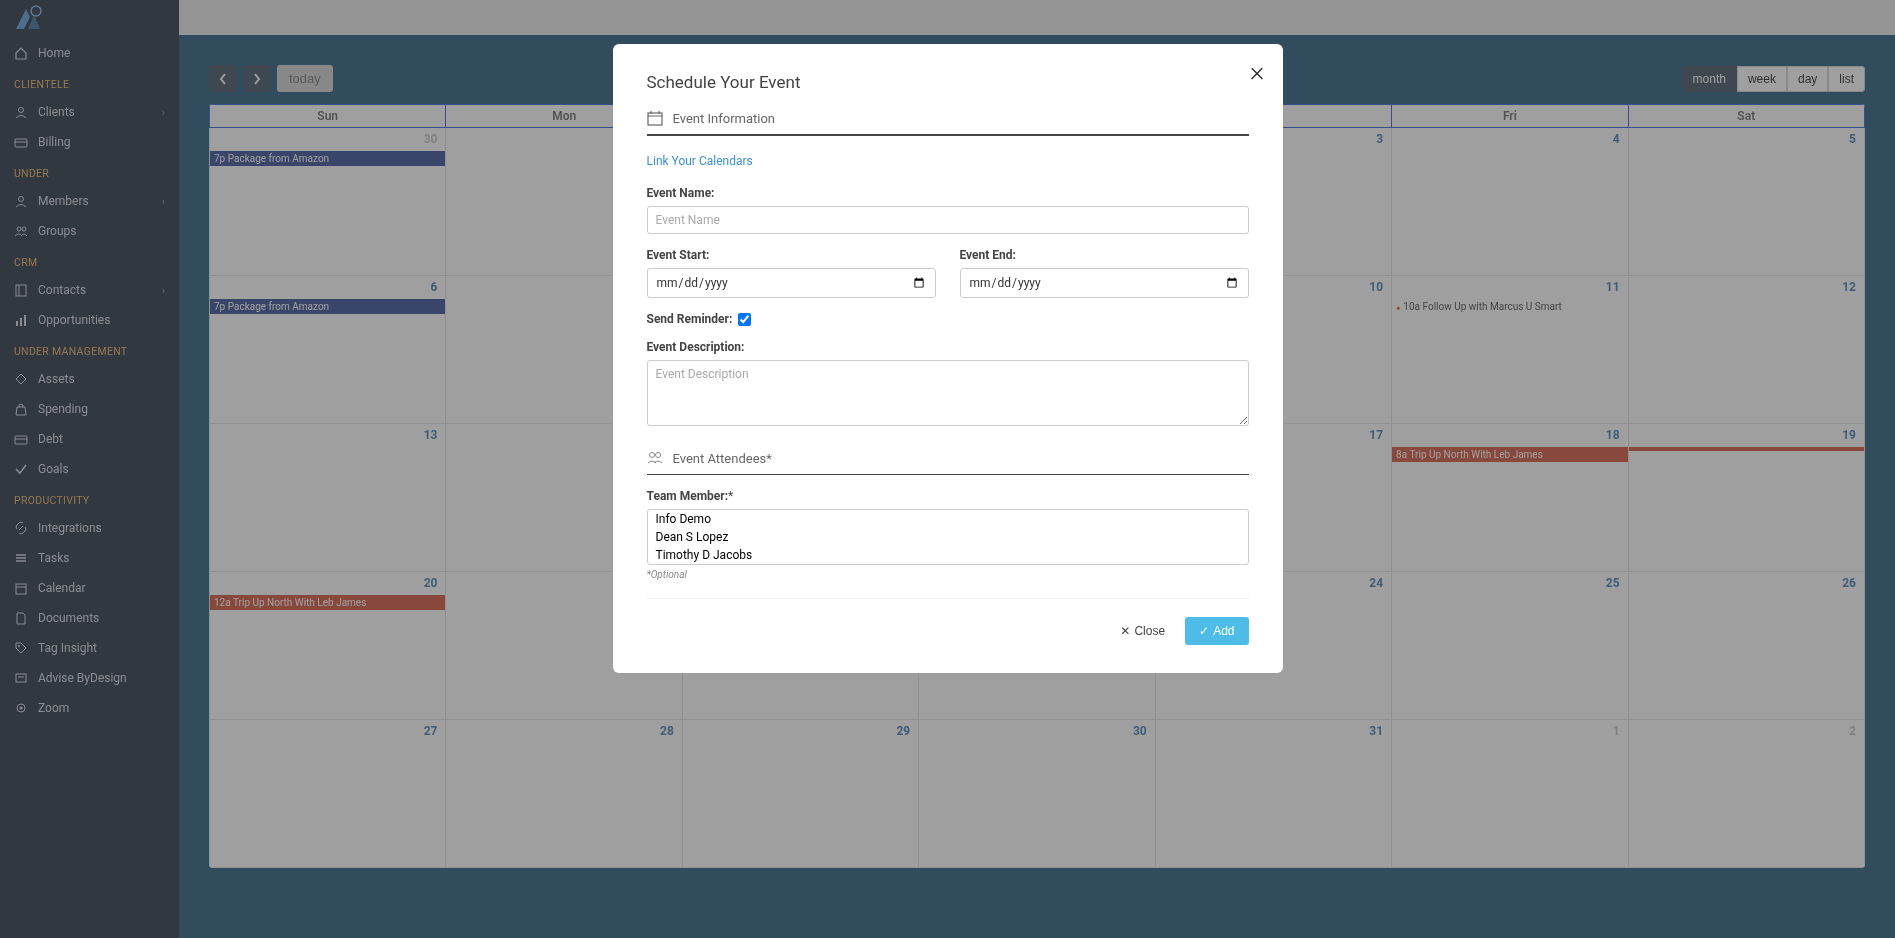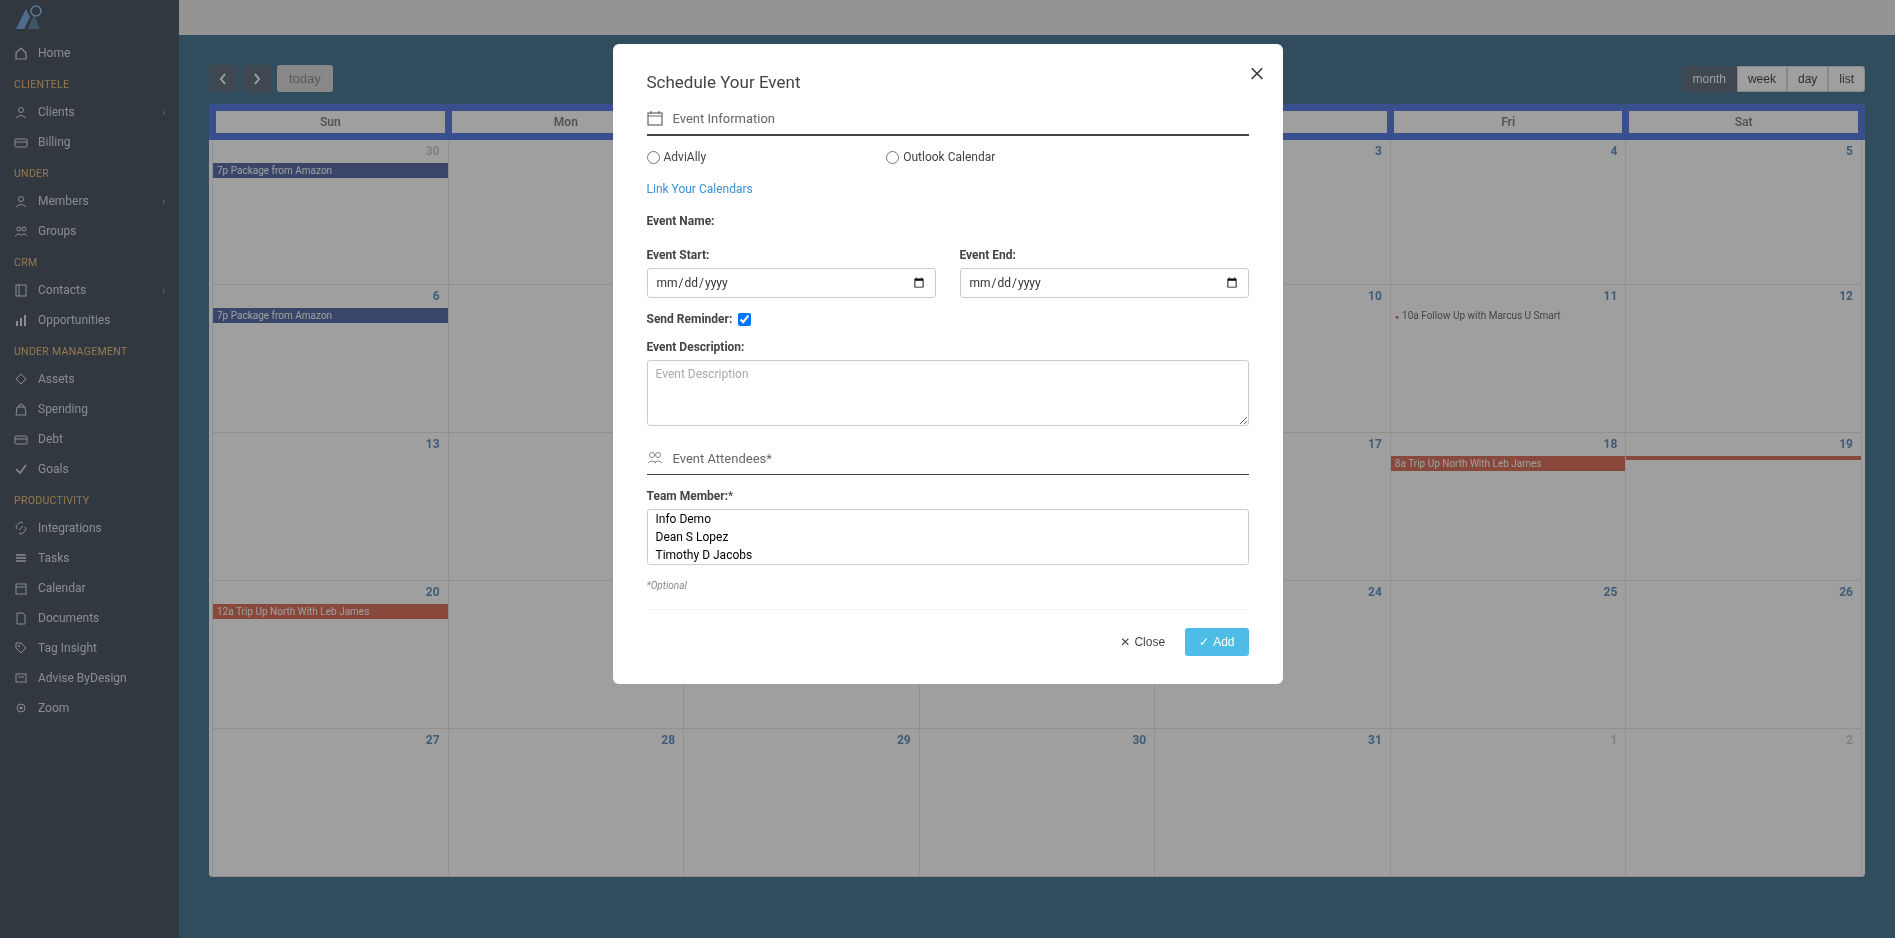--- a/index.html
+++ b/index.html
@@ -27,21 +27,21 @@
 .cal-btn { background: #2c3e50; color: #fff; border: none; padding: 6px 10px; font-size: 13px; cursor: pointer; border-radius: 3px; }
 .cal-btn.today { background: #ccc; color: #666; padding: 6px 12px; }
 .cal-views { display: flex; gap: 0; }
 .cal-view-btn { background: #fff; border: 1px solid #ccc; padding: 5px 10px; font-size: 12px; cursor: pointer; }
 .cal-view-btn.active { background: #2c3e50; color: #fff; border-color: #2c3e50; }
 .cal-view-btn:first-child { border-radius: 3px 0 0 3px; }
 .cal-view-btn:last-child { border-radius: 0 3px 3px 0; }
 
 
 .cal-grid { width: 100%; border-collapse: collapse; table-layout: fixed; }
-.cal-grid th { border: 7px solid #1d4ed8; padding: 4px; font-weight: 600; font-size: 12px; color: #555; background: #fff; }
+.cal-grid th { border: 1px solid #1d4ed8; padding: 4px; font-weight: 600; font-size: 12px; color: #555; background: #fff; }
 .cal-grid td { border: 1px solid #ddd; height: 148px; vertical-align: top; position: relative; padding: 0; }
 .day-num { text-align: right; padding: 4px 8px; font-size: 12px; color: #2c6ca8; font-weight: bold; }
 .day-num.other-month { color: #bbb; }
 .cal-event { font-size: 10px; padding: 2px 4px; margin: 1px 0; white-space: nowrap; overflow: hidden; text-overflow: ellipsis; cursor: pointer; }
 .cal-event.blue { background: #1e3a8a; color: #fff; }
 .cal-event.red { background: #cc4125; color: #fff; }
 .cal-event.dot { background: transparent; color: #333; }
 .cal-event.dot::before { content: "●"; color: #cc4125; margin-right: 3px; font-size: 7px; }
 
 
@@ -62,21 +62,21 @@
 .form-col { flex: 1; }
 .form-label { font-size: 12px; font-weight: 700; color: #444; margin-bottom: 6px; display: block; }
 .form-input, .form-textarea, .form-select { width: 100%; border: 1px solid #ccc; border-radius: 3px; padding: 6px 8px; font-size: 12px; color: #333; font-family: inherit; }
 .form-input::placeholder, .form-textarea::placeholder { color: #aaa; }
 .form-textarea { height: 66px; resize: both; }
 
 .checkbox-row { display: flex; align-items: center; gap: 6px; margin-bottom: 14px; }
 
 .member-list { border: 1px solid #ccc; border-radius: 3px; height: 56px; overflow-y: scroll; font-size: 12px; }
 .member-item { padding: 2px 8px; cursor: pointer; }
-.optional-text { font-size: 10px; color: #888; font-style: italic; margin-top: 15px; }
+.optional-text { font-size: 10px; color: #888; font-style: italic; margin-top: 4px; }
 
 .modal-footer { border-top: 1px solid #eee; margin-top: 18px; padding-top: 18px; display: flex; justify-content: flex-end; gap: 10px; }
 .btn-close { background: #fff; border: none; font-size: 12px; cursor: pointer; padding: 6px 10px; display: flex; align-items: center; gap: 4px; color: #444; }
 .btn-add { background: #4dbde8; color: #fff; border: none; font-size: 12px; cursor: pointer; padding: 7px 14px; border-radius: 3px; display: flex; align-items: center; gap: 4px; }
 
 svg { display: block; }
 </style>
 </head>
 <body>
 
@@ -432,36 +432,27 @@
     <div class="section-header">
       <svg class="section-icon" viewBox="0 0 16 16">
         <rect x="1" y="3" width="14" height="12" fill="none" stroke="#666" stroke-width="1.2"></rect>
         <line x1="1" y1="6" x2="15" y2="6" stroke="#666"></line>
         <line x1="4" y1="1" x2="4" y2="4" stroke="#666" stroke-width="1.2"></line>
         <line x1="12" y1="1" x2="12" y2="4" stroke="#666" stroke-width="1.2"></line>
       </svg>
       <span class="section-title">Event Information</span>
     </div>
 
-    <div class="radio-row">
-      <label class="radio-opt">
-        <input type="radio" name="cal" style="">
-        <span>AdviAlly</span>
-      </label>
-      <label class="radio-opt">
-        <input type="radio" name="cal" style="">
-        <span>Outlook Calendar</span>
-      </label>
-    </div>
 
     <a class="link-text">Link Your Calendars</a>
 
     <div class="form-row">
       <div class="form-col">
         <label class="form-label">Event Name:</label>
+        <input class="form-input" placeholder="Event Name" style="">
       </div>
     </div>
 
     <div class="form-row">
       <div class="form-col">
         <label class="form-label">Event Start:</label>
         <input type="date" class="form-input" style="">
       </div>
       <div class="form-col">
         <label class="form-label">Event End:</label>

